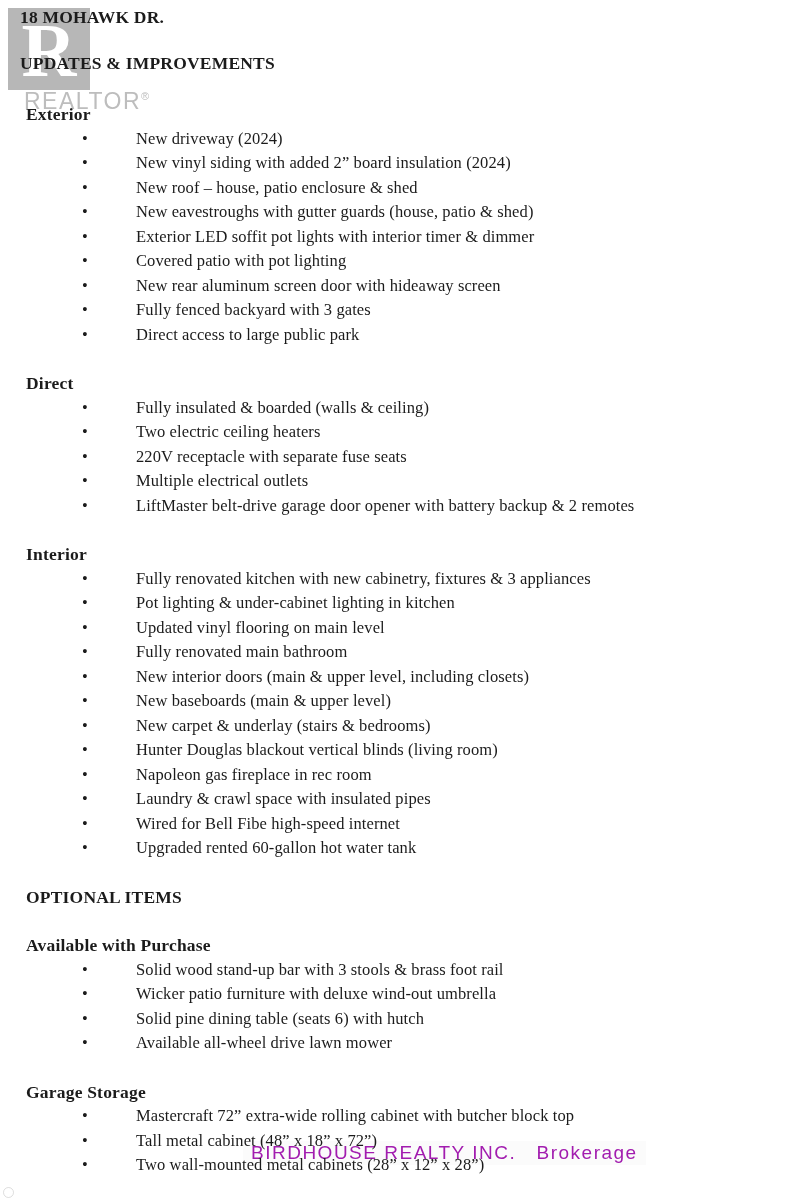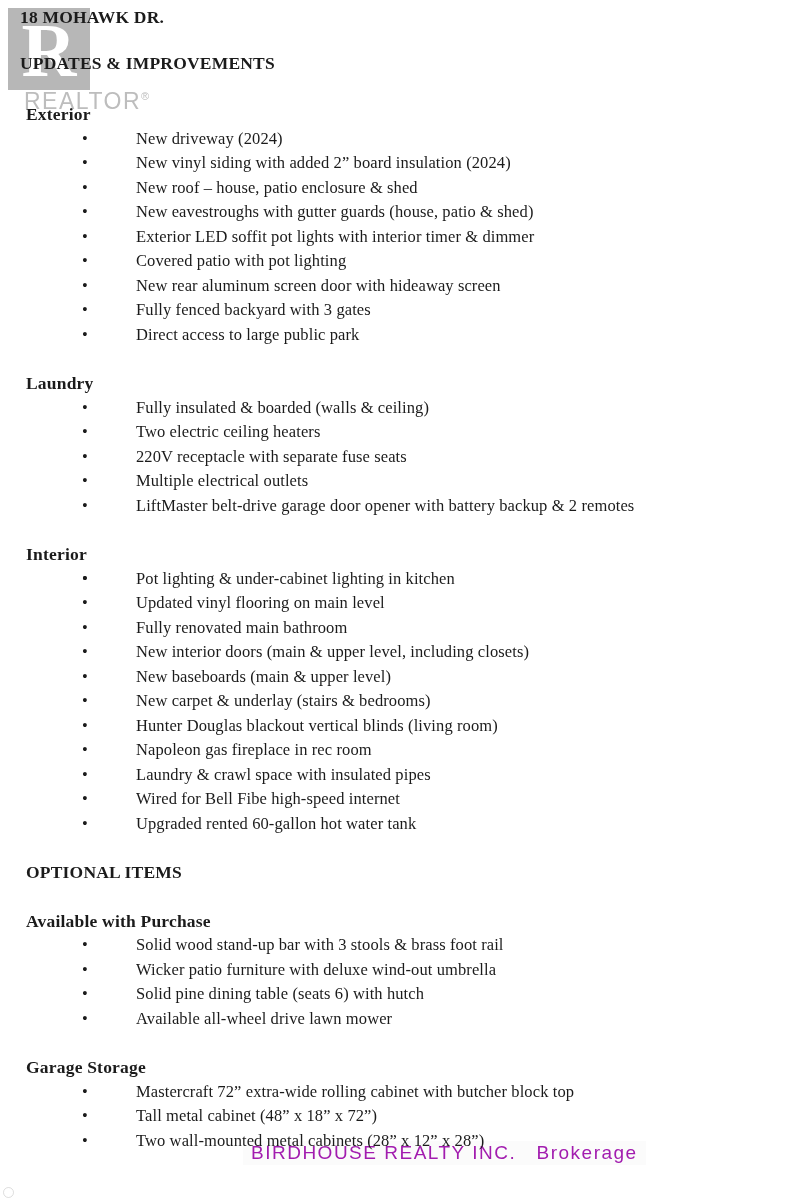--- a/index.html
+++ b/index.html
@@ -125,21 +125,21 @@
   </li>
 
   <li class="bullet-row">
     <span class="bullet">•</span>
     <span>Direct access to large public park</span>
   </li>
 </ul>
   </section>
 
   <section data-kind="section">
-    <h3 class="section-heading">Laundry</h3>
+    <h3 class="section-heading">Direct</h3>
     <ul class="bullet-list">
   <li class="bullet-row">
     <span class="bullet">•</span>
     <span>Fully insulated &amp; boarded (walls &amp; ceiling)</span>
   </li>
 
   <li class="bullet-row">
     <span class="bullet">•</span>
     <span>Two electric ceiling heaters</span>
   </li>
@@ -159,20 +159,21 @@
     <span>LiftMaster belt-drive garage door opener with battery backup &amp; 2 remotes</span>
   </li>
 </ul>
   </section>
 
   <section data-kind="section">
     <h3 class="section-heading">Interior</h3>
     <ul class="bullet-list">
   <li class="bullet-row">
     <span class="bullet">•</span>
+    <span>Fully renovated kitchen with new cabinetry, fixtures &amp; 3 appliances</span>
   </li>
 
   <li class="bullet-row">
     <span class="bullet">•</span>
     <span>Pot lighting &amp; under-cabinet lighting in kitchen</span>
   </li>
 
   <li class="bullet-row">
     <span class="bullet">•</span>
     <span>Updated vinyl flooring on main level</span>

